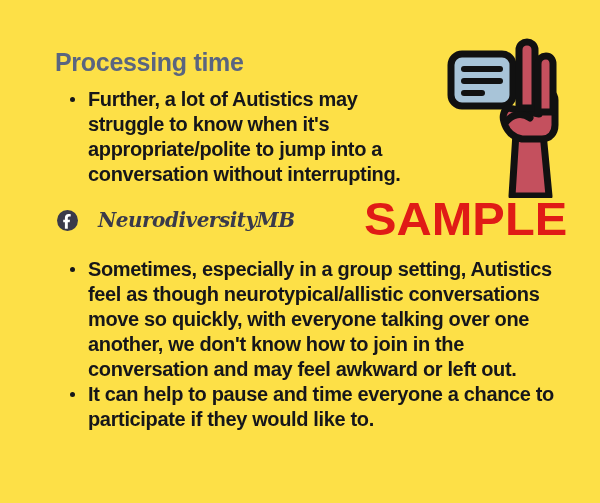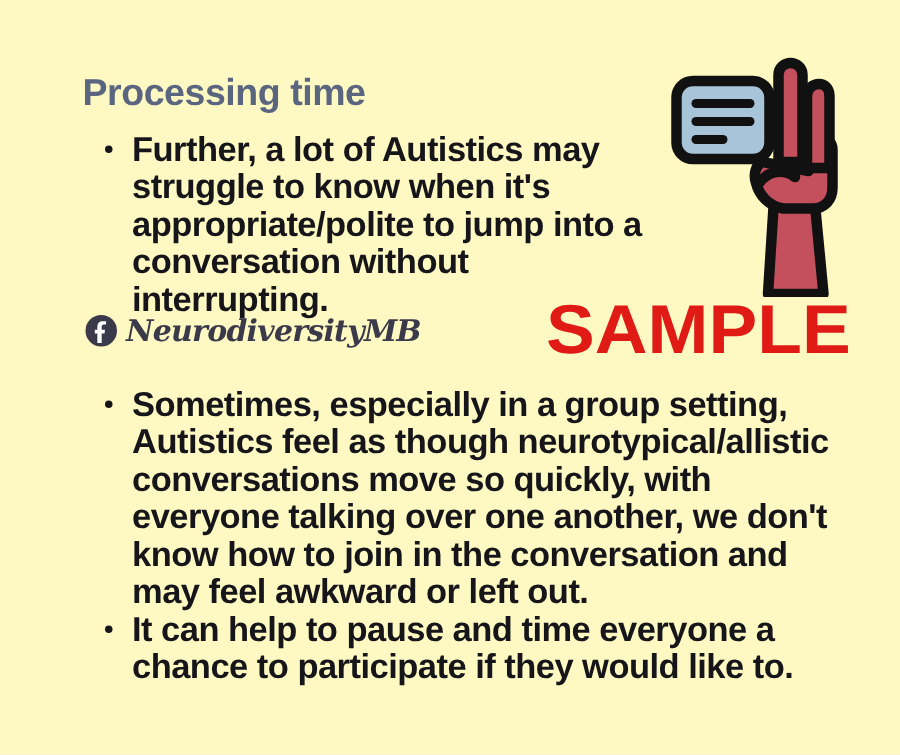--- a/index.html
+++ b/index.html
@@ -11,21 +11,21 @@
     height: 503px;
     background: #eae7e3;
     font-family: "Liberation Sans", sans-serif;
     overflow: hidden;
     position: relative;
   }
   .slide {
     position: relative;
     width: 600px;
     height: 503px;
-    background: #fef9c3;
+    background: #fde047;
     box-sizing: border-box;
   }
 
   
   .title {
     position: absolute;
     left: 55px;
     top: 48px;
     font-size: 25px;
     font-weight: bold;
@@ -37,21 +37,21 @@
   
   .bullet-list {
     list-style: none;
     margin: 0;
     padding: 0;
   }
   .bullet-item {
     position: relative;
     padding-left: 25px;
     color: #16161a;
-    font-size: 23px;
+    font-size: 20px;
     font-weight: bold;
     line-height: 25px;
     letter-spacing: -0.35px;
     margin-bottom: 0px;
   }
   .bullet-item::before {
     content: "";
     position: absolute;
     left: 7px;
     top: 10px;
@@ -74,21 +74,21 @@
     width: 500px;
   }
 
   
   .brand {
     position: absolute;
     left: 57px;
     top: 208px;
     display: flex;
     align-items: center;
-    gap: 6px;
+    gap: 20px;
   }
   .fb-icon {
     width: 21px;
     height: 21px;
     border-radius: 50%;
     background: #3a3a4a;
     display: flex;
     align-items: center;
     justify-content: center;
     flex: 0 0 auto;

